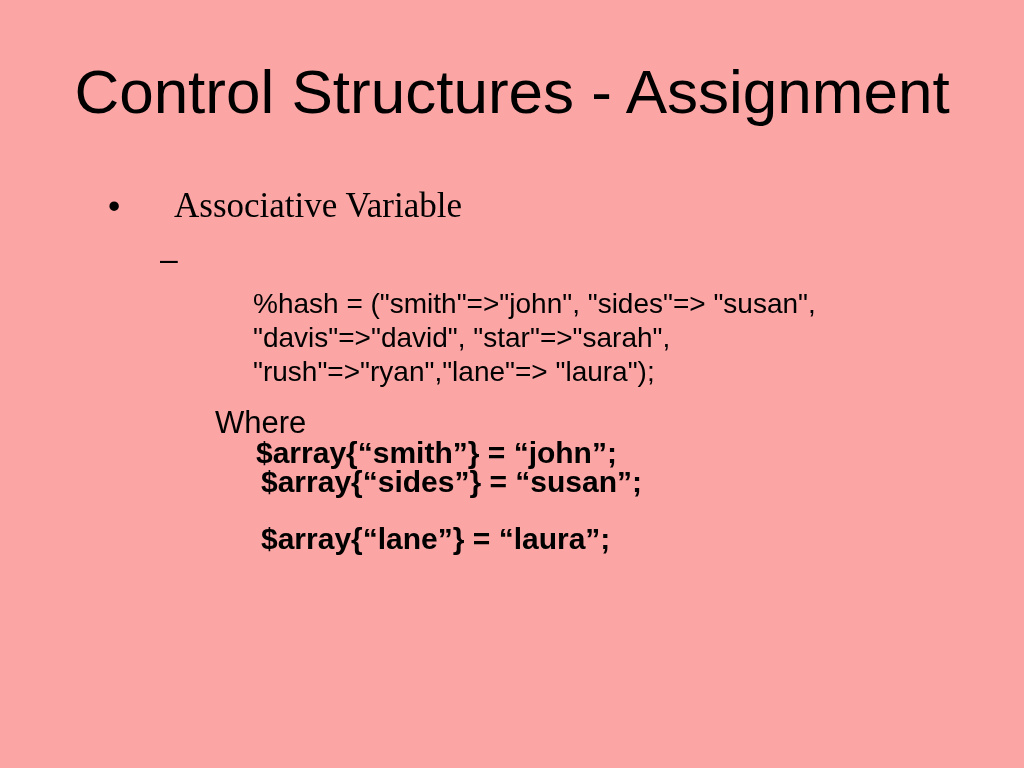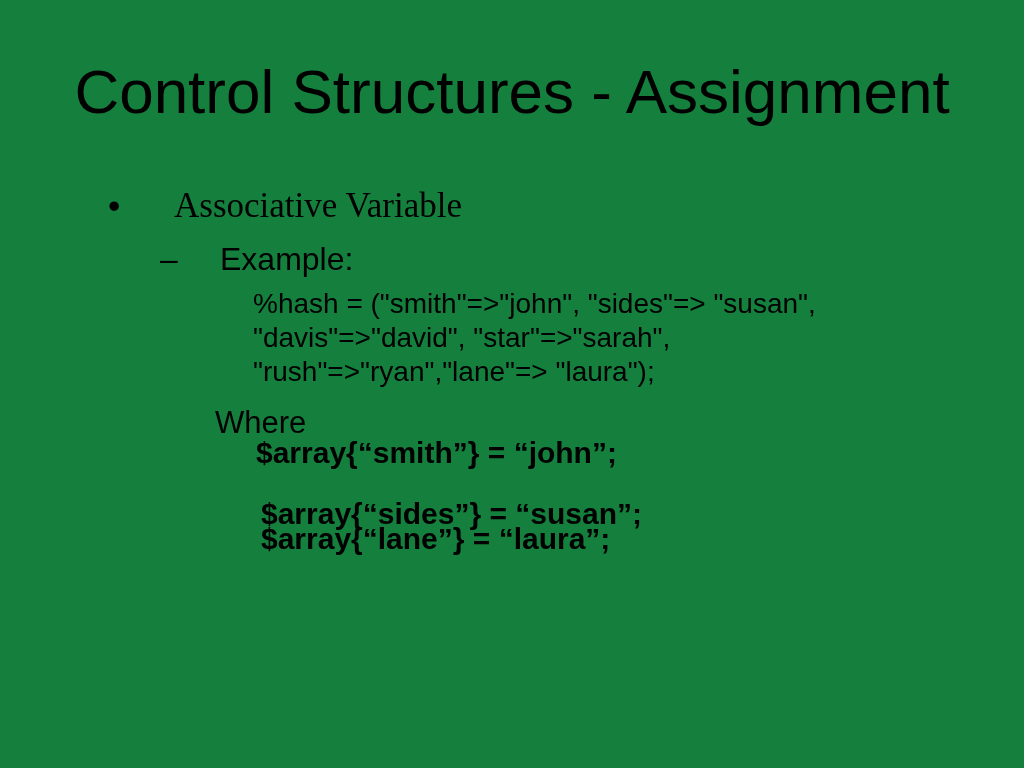--- a/index.html
+++ b/index.html
@@ -4,21 +4,21 @@
 <style>
   html, body {
     margin: 0;
     padding: 0;
     background: #ffffff;
   }
   .slide {
     position: relative;
     width: 1024px;
     height: 768px;
-    background: #15803d;
+    background: #fca5a5;
     color: #000000;
     font-family: "Liberation Sans", sans-serif;
     overflow: hidden;
   }
   .title {
     position: absolute;
     top: 55px;
     left: 0;
     right: 0;
     margin: 0;
@@ -77,35 +77,34 @@
     margin-top: 8px;
   }
   .assign-line {
     position: absolute;
     font-size: 30px;
     line-height: 1.2;
     white-space: nowrap;
     font-weight: bold;
   }
   .assign-1 { top: 435px; left: 256px; }
-  .assign-2 { top: 496px; left: 261px; text-align: center; }
+  .assign-2 { top: 464px; left: 261px; text-align: center; }
   .assign-3 { top: 521px; left: 261px; }
 </style>
 </head>
 <body>
 
 <div class="slide">
 
   <h1 class="title">Control Structures - Assignment</h1>
 
   <span class="marker bullet-marker">•</span>
   <div class="bullet-text">Associative Variable</div>
 
   <span class="marker dash-marker">–</span>
-  <div class="sub-bullet-text">Example:</div>
 
   <div class="code-block">
     <div>%hash = ("smith"=&gt;"john", "sides"=&gt; "susan",</div>
     <div>"davis"=&gt;"david", "star"=&gt;"sarah",</div>
     <div>"rush"=&gt;"ryan","lane"=&gt; "laura");</div>
   </div>
 
   <div class="where-label">Where</div>
 
   <div class="assign-line assign-1">$array{“smith”} = “john”;</div>

